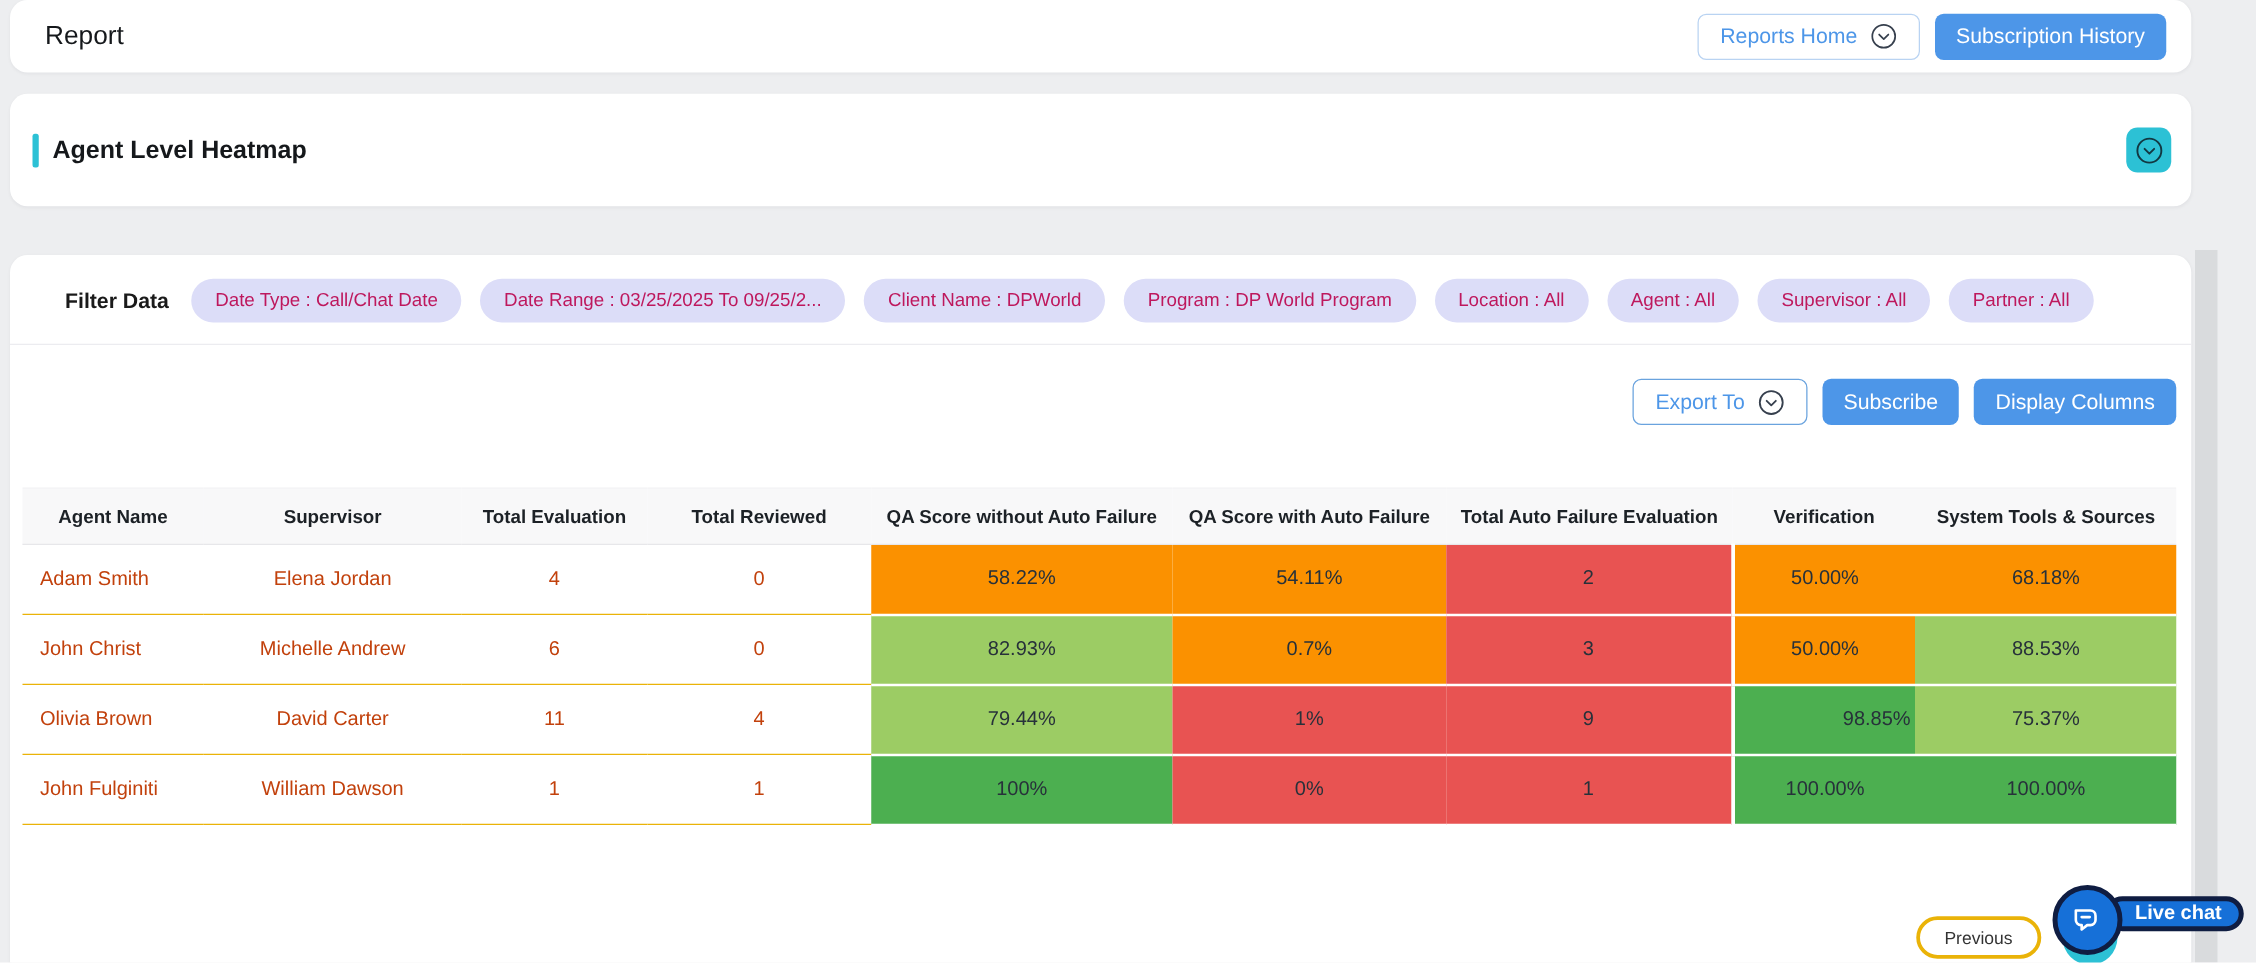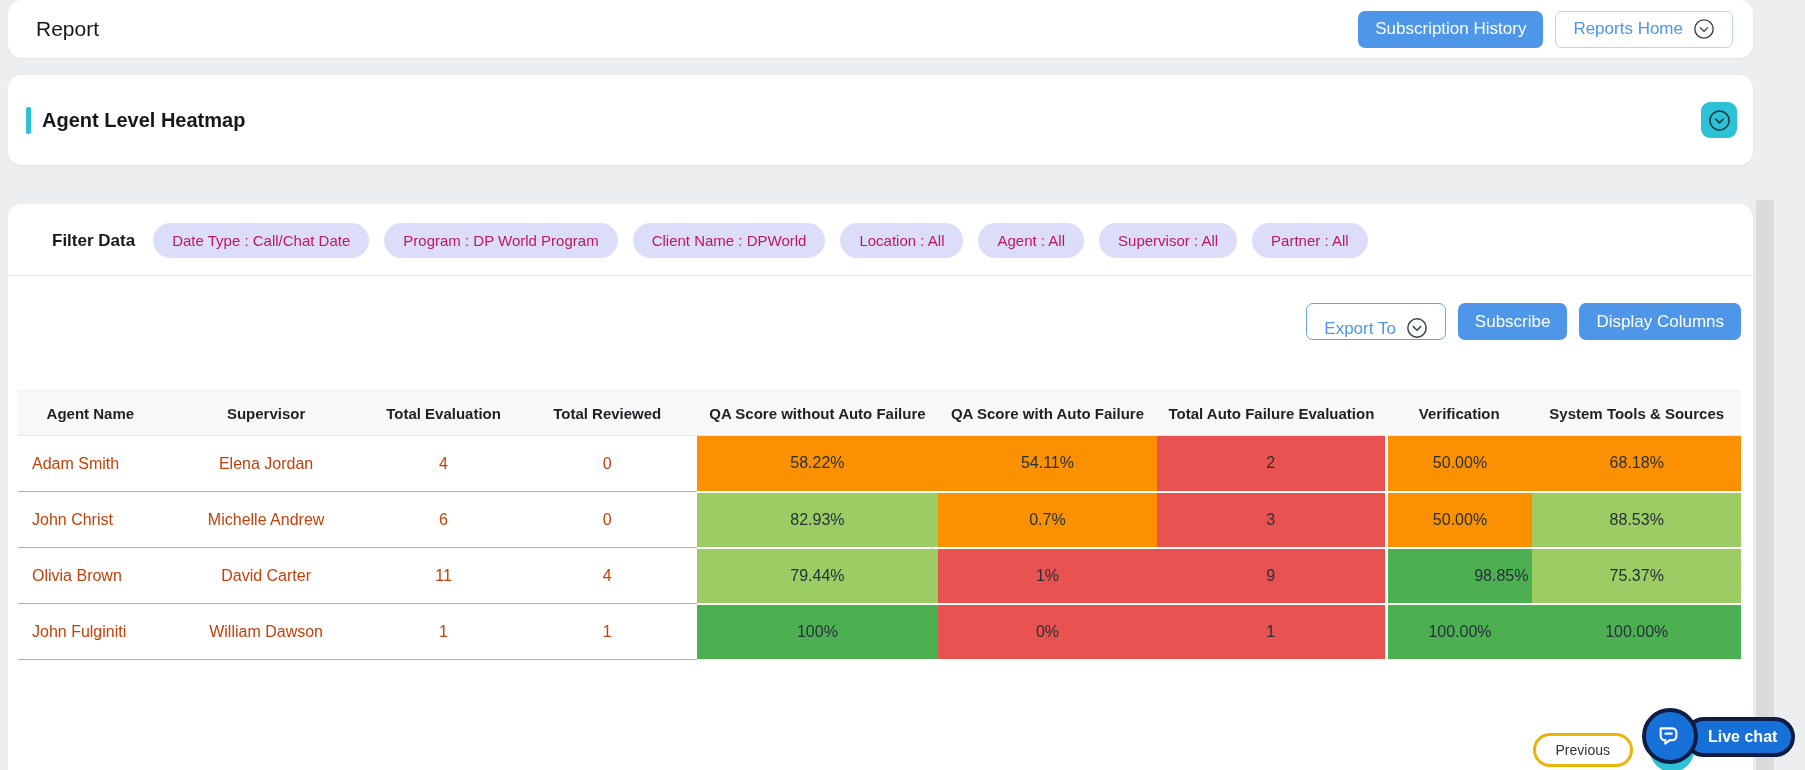--- a/index.html
+++ b/index.html
@@ -17,21 +17,21 @@
     border-radius:14px;
     box-shadow:0 1px 3px rgba(16,24,40,.05);
   }
   
   .top-card { top:0; height:58px; display:flex; align-items:center; justify-content:space-between; padding:0 20px 0 28px; }
   .page-title { font-size:21px; font-weight:500; color:#15181b; }
   .top-actions { display:flex; gap:12px; align-items:center; }
   .btn { border:none; cursor:pointer; font-family:inherit; font-size:17px; border-radius:7px; height:37px; display:inline-flex; align-items:center; gap:10px; padding:0 17px; }
   .btn-primary { background:#4D96E8; color:#fff; }
   .btn-outline-light { background:#fff; color:#4D96E8; border:1px solid #b9d3f2; }
-  .btn-outline-blue { background:#fff; color:#4D96E8; border:1px solid #6aa3de;align-items:flex-end; }
+  .btn-outline-blue { background:#fff; color:#4D96E8; border:1px solid #6aa3de; }
   .chev { width:22px; height:22px; color:#37404e; flex:0 0 auto; }
   
   .section-card { top:75px; height:90px; display:flex; align-items:center; justify-content:space-between; padding:0 16px 0 18px; }
   .section-title-wrap { display:flex; align-items:center; gap:11px; }
   .accent-bar { width:5px; height:27px; background:#2cc1d5; border-radius:2px; }
   .section-title { font-size:20px; font-weight:700; color:#15181b; }
   .collapse-btn { width:36px; height:36px; border-radius:9px; background:#2cc1d5; border:none; cursor:pointer; display:flex; align-items:center; justify-content:center; color:#0e3a44; }
   .collapse-btn .chev { color:#123842; width:23px; height:23px; }
   
   .main-card { top:204px; height:620px; }
@@ -56,39 +56,39 @@
   th:nth-child(6), td:nth-child(6) { width:12.7%; }
   th:nth-child(7), td:nth-child(7) { width:13.3%; }
   th:nth-child(8), td:nth-child(8) { width:8.5%; }
   th:nth-child(9), td:nth-child(9) { width:12.1%; }
   
   .prev-btn { position:absolute; top:529px; right:120px; height:34px; padding:0 20px; border-radius:17px; border:3px solid #eab308; background:#fff; color:#333; font-size:14px; font-family:inherit; cursor:pointer; }
   
   .livechat { position:absolute; right:43px; bottom:2px; width:120px; height:62px; cursor:pointer; }
   .teal-blob { position:absolute; left:8px; bottom:-4px; width:44px; height:44px; border-radius:50%; background:#2cc1d5; }
   .chat-circle { position:absolute; left:0; top:2px; width:56px; height:56px; border-radius:50%; background:#1670d8; border:4px solid #0f1d42; z-index:2; display:flex; align-items:center; justify-content:center; }
-  .chat-pill { position:absolute; left:42px; top:11px; height:40px; background:#1670d8; border:4px solid #0f1d42; border-radius:999px; color:#fff; font-weight:700; font-size:16px; padding:0 14px 0 20px; display:flex; align-items:center; z-index:1; white-space:nowrap; }
+  .chat-pill { position:absolute; left:42px; top:11px; height:28px; background:#1670d8; border:4px solid #0f1d42; border-radius:999px; color:#fff; font-weight:700; font-size:16px; padding:0 14px 0 20px; display:flex; align-items:center; z-index:1; white-space:nowrap; }
   
   .scrollbar-strip { position:absolute; left:1756px; top:200px; width:18px; height:570px; background:#d9dbdd; }
 </style>
 </head>
 <body>
 
 <header class="card top-card">
   <div class="page-title">Report</div>
   <div class="top-actions">
-    <button class="btn btn-primary">
-      <span>Subscription History</span>
-    </button>
     <button class="btn btn-outline-light">
       <span>Reports Home</span>
       <svg class="chev" viewBox="0 0 24 24">
           <circle cx="12" cy="12" r="10" fill="none" stroke="currentColor" stroke-width="1.5"></circle>
           <path d="M8 10.5l4 4 4-4" fill="none" stroke="currentColor" stroke-width="1.5" stroke-linecap="round" stroke-linejoin="round"></path>
         </svg>
+    </button>
+    <button class="btn btn-primary">
+      <span>Subscription History</span>
     </button>
   </div>
 </header>
 
 <section class="card section-card">
   <div class="section-title-wrap">
     <span class="accent-bar"></span>
     <span class="section-title">Agent Level Heatmap</span>
   </div>
   <button class="collapse-btn">
@@ -98,22 +98,23 @@
       </svg>
   </button>
 </section>
 
 <section class="card main-card">
 
   <div class="filter-bar">
     <span class="filter-label">Filter Data</span>
     <div class="chips">
         <div class="chip">Date Type : Call/Chat Date</div>
+        <div class="chip">Date Range : 03/25/2025 To 09/25/2...</div>
+        <div class="chip">Client Name : DPWorld</div>
         <div class="chip">Program : DP World Program</div>
-        <div class="chip">Client Name : DPWorld</div>
         <div class="chip">Location : All</div>
         <div class="chip">Agent : All</div>
         <div class="chip">Supervisor : All</div>
         <div class="chip">Partner : All</div>
       </div>
   </div>
 
   <div class="toolbar">
     <button class="btn btn-outline-blue">
       <span>Export To</span>

